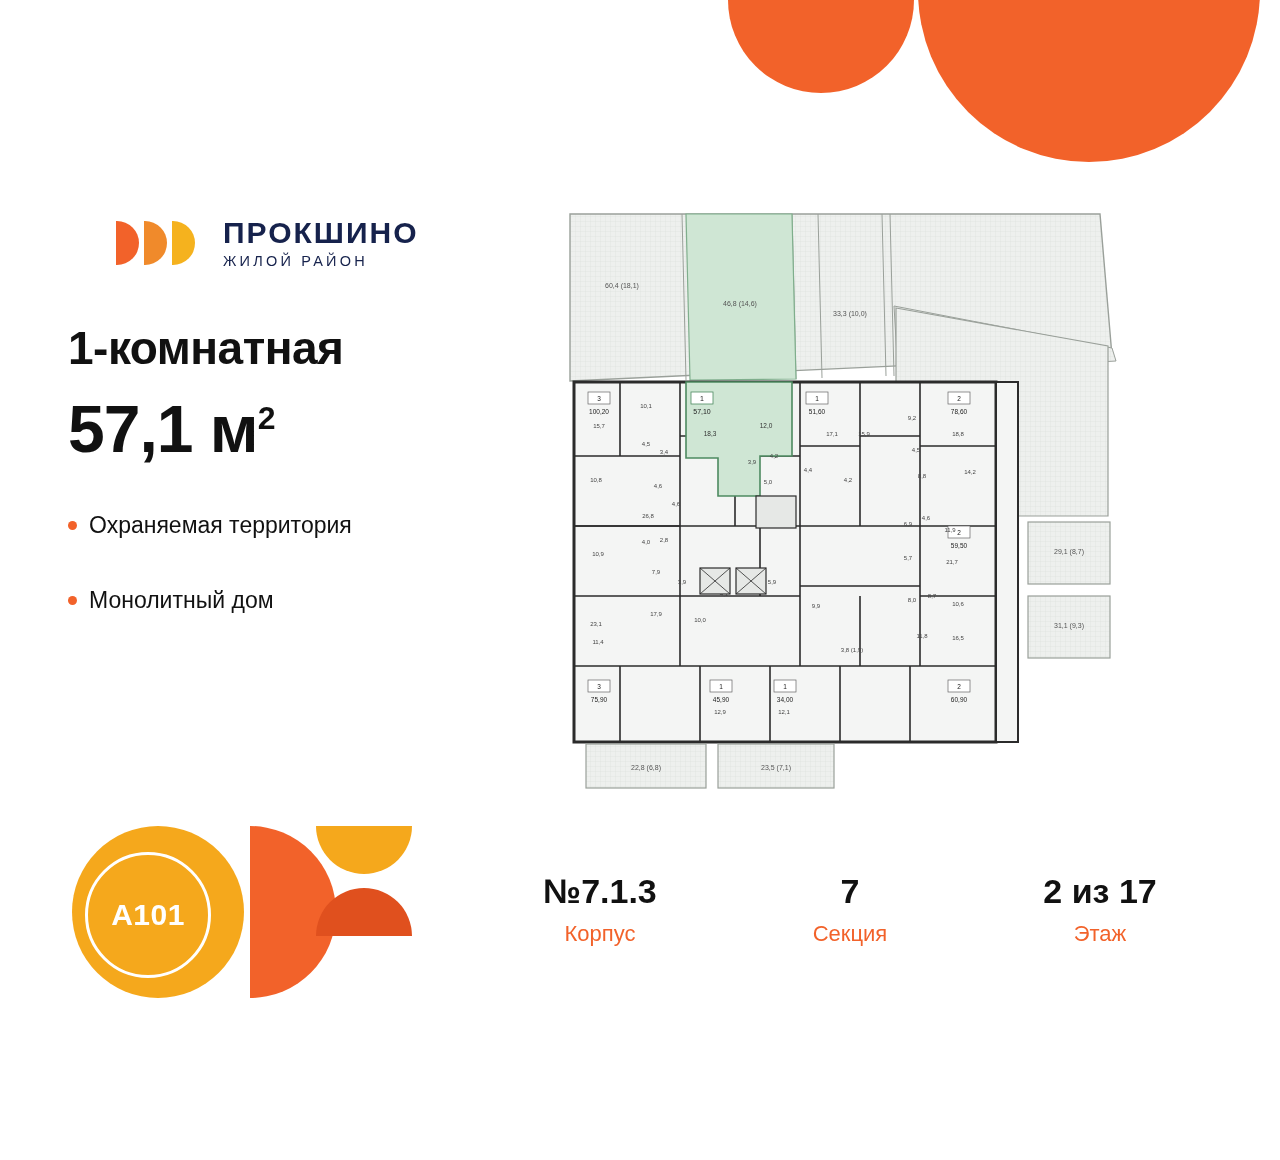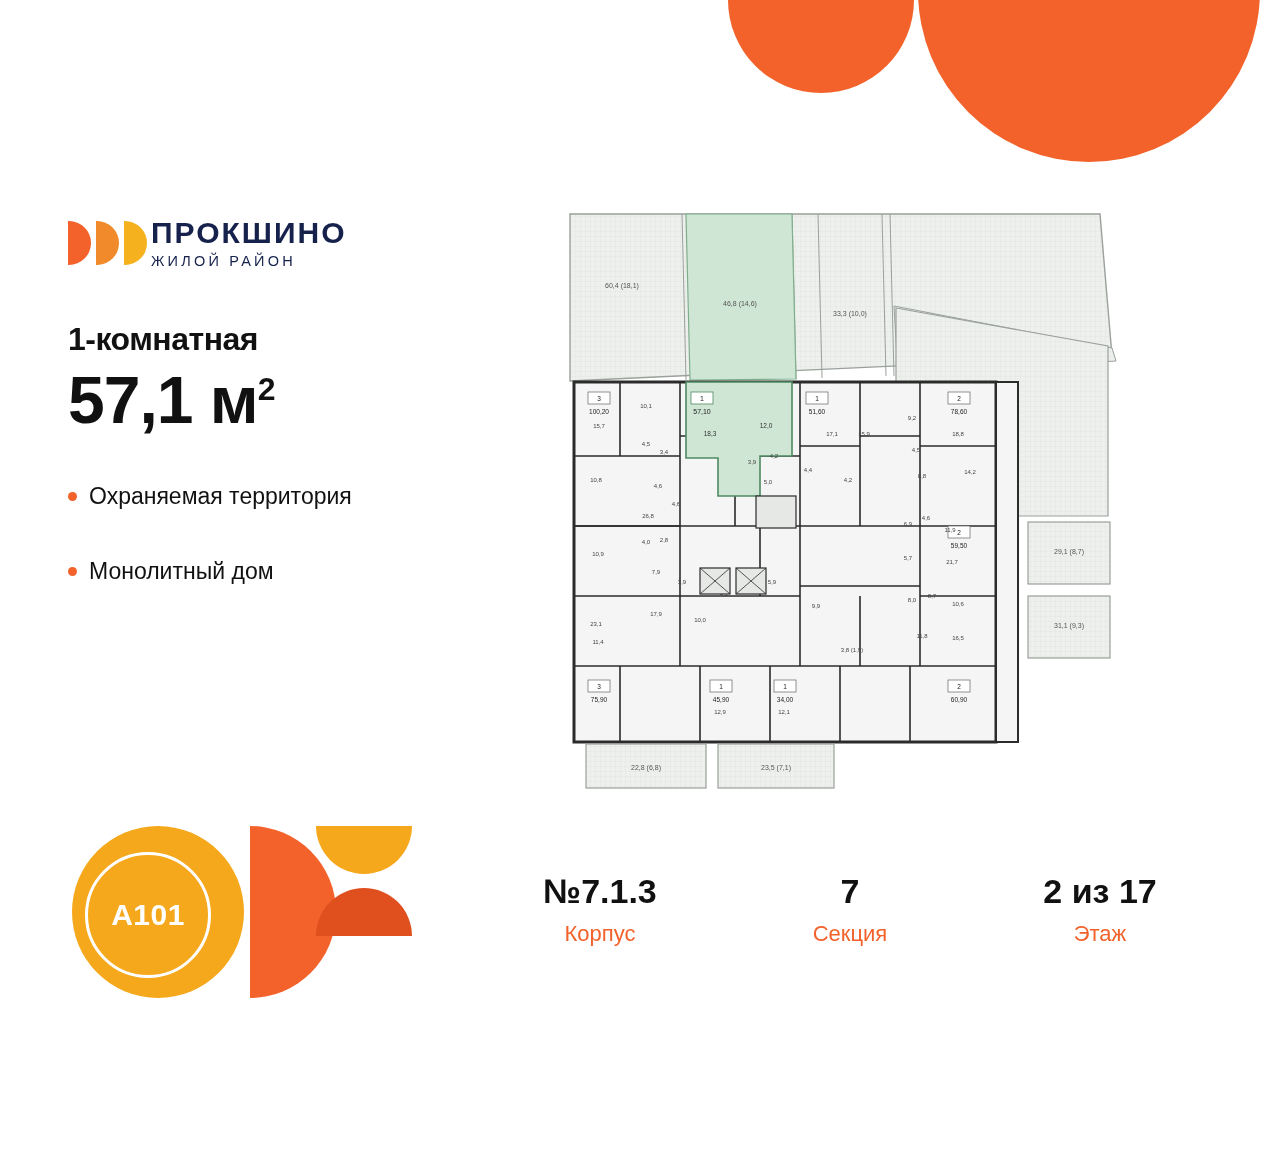--- a/index.html
+++ b/index.html
@@ -22,40 +22,40 @@
   .deco-circle-right{
     left:918px;top:-60px;width:342px;height:222px;
     background:#f2622a;
     border-radius:0 0 171px 171px;
   }
 
   
   .left{
     position:absolute;left:68px;top:218px;width:440px;
   }
-  .logo-row{display:flex;align-items:center;gap:4px;}
+  .logo-row{display:flex;align-items:center;gap:28px;margin-left:48px;}
   .logo-mark{display:flex;align-items:center;gap:5px;}
   .lm{width:23px;height:44px;}
   .lm1{background:#f2622a;border-radius:0 23px 23px 0;}
   .lm2{background:#f08a2b;border-radius:0 23px 23px 0;}
   .lm3{background:#f5b21e;border-radius:0 23px 23px 0;}
   .logo-text{line-height:1;}
   .logo-title{
     font-size:30px;font-weight:bold;letter-spacing:2px;color:#16224c;
   }
   .logo-sub{
     font-size:14.5px;letter-spacing:3.2px;color:#16224c;margin-top:6px;
   }
 
   .rooms{
     margin-top:52px;
-    font-size:32px;font-weight:bold;color:#111;letter-spacing:-0.5px;
+    font-size:46px;font-weight:bold;color:#111;letter-spacing:-0.5px;
   }
   .area{
-    margin-top:8px;
+    margin-top:20px;
     font-size:66px;font-weight:bold;color:#111;letter-spacing:-1px;
     line-height:1.05;
   }
   .area sup{font-size:32px;vertical-align:super;font-weight:bold;}
 
   .features{margin-top:34px;}
   .feature{
     display:flex;align-items:baseline;gap:12px;
     font-size:23px;color:#111;margin-bottom:12px;margin-top:48px;
   }

